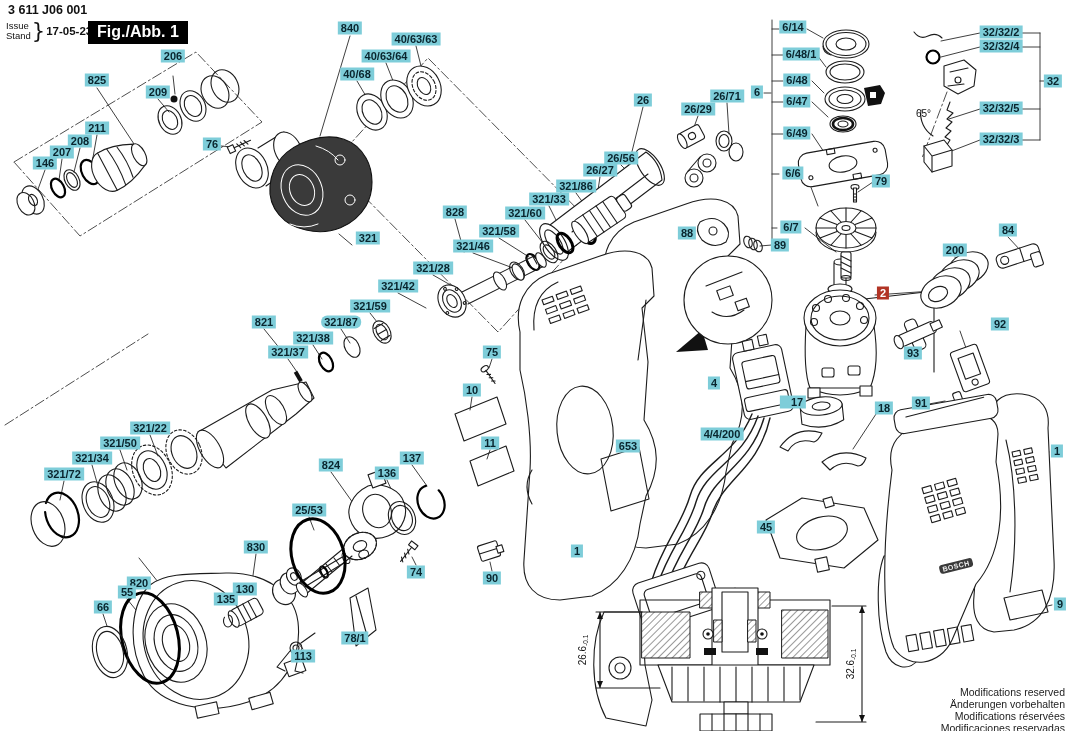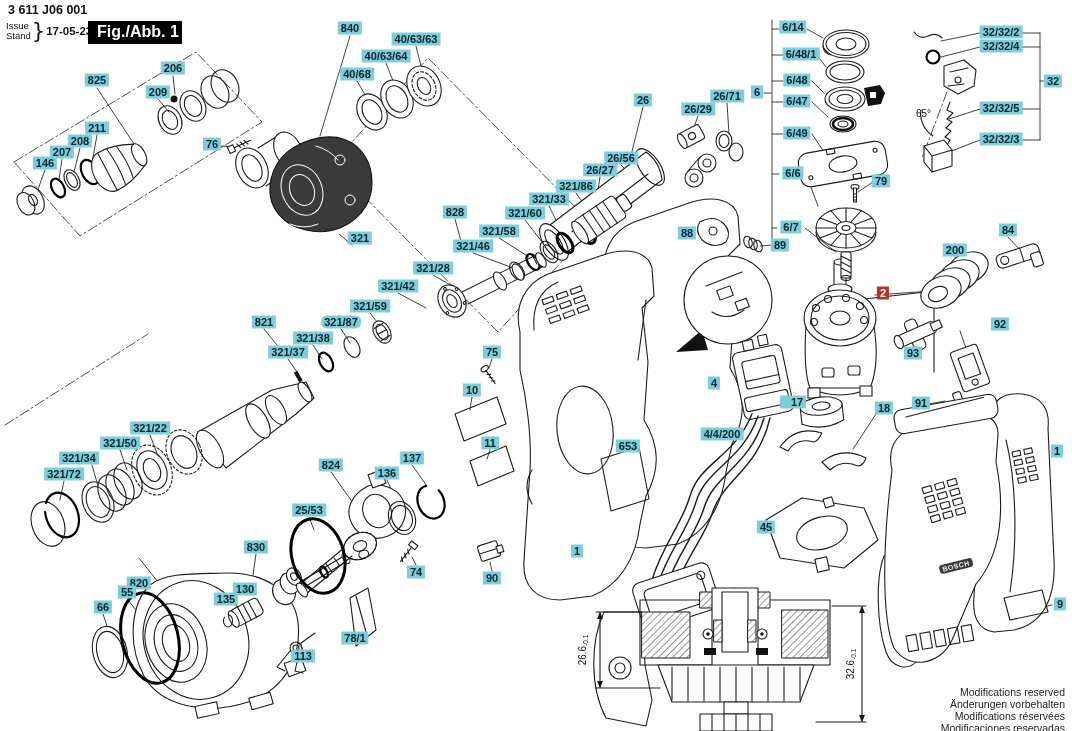--- a/index.html
+++ b/index.html
@@ -23,21 +23,21 @@
           background:var(--label_bg,#7ecdd9);color:var(--label_text,#09252e);
           font:bold 11px/13px "Liberation Sans",sans-serif;padding:0 3px;white-space:nowrap;}
   .plabel.hl{background:var(--highlight_bg,#b23425);color:var(--highlight_text,#fff);}
   .docnum{position:absolute;left:8px;top:3px;font:bold 12.5px "Liberation Sans",sans-serif;color:#111;}
   .issue{position:absolute;left:6px;top:21px;display:flex;align-items:center;color:#111;}
   .istk{display:flex;flex-direction:column;font:9.5px/10px "Liberation Sans",sans-serif;}
   .brace{font:normal 21px/20px "DejaVu Sans",sans-serif;margin:0 1px;}
   .idate{font:600 11.5px "Liberation Sans",sans-serif;}
   .figbadge{position:absolute;left:88px;top:21px;background:var(--figure_badge_bg,#000);
             color:var(--figure_badge_text,#fff);font:bold 16px/22px "Liberation Sans",sans-serif;
-            padding:0 3px 1px 9px;}
+            padding:0 9px 1px 9px;}
   .footer{position:absolute;right:7px;top:686px;text-align:right;
           font:10.5px/12px "Liberation Sans",sans-serif;color:#222;}
   .dim{position:absolute;transform:translate(-50%,-50%) rotate(-90deg);
        font:10px "Liberation Sans",sans-serif;color:#111;white-space:nowrap;}
   .dim .tol{font-size:6.5px;vertical-align:-2px;}
   .angle{position:absolute;left:916px;top:108px;font:10px "Liberation Sans",sans-serif;color:#111;}
   .brand{position:absolute;left:956px;top:566px;transform:translate(-50%,-50%) rotate(-14deg);
          background:#3a3a3a;color:#eee;font:bold 7px/9px "Liberation Sans",sans-serif;
          padding:0 3px;border-radius:3px;letter-spacing:.5px;}
 </style>
@@ -575,21 +575,21 @@
       <span>Issue</span>
       <span>Stand</span>
     </div>
     <span class="brace">}</span>
     <span class="idate">17-05-23</span>
   </div>
   <div class="figbadge">Fig./Abb. 1</div>
 
   <div id="labels">
         <div class="plabel" style="left: 97px; top: 80px;">825</div>
-        <div class="plabel" style="left: 173px; top: 68px;">206</div>
+        <div class="plabel" style="left: 173px; top: 56px;">206</div>
         <div class="plabel" style="left: 158px; top: 92px;">209</div>
         <div class="plabel" style="left: 97px; top: 128px;">211</div>
         <div class="plabel" style="left: 80px; top: 141px;">208</div>
         <div class="plabel" style="left: 62px; top: 152px;">207</div>
         <div class="plabel" style="left: 45px; top: 163px;">146</div>
         <div class="plabel" style="left: 212px; top: 144px;">76</div>
         <div class="plabel" style="left: 350px; top: 28px;">840</div>
         <div class="plabel" style="left: 416px; top: 39px;">40/63/63</div>
         <div class="plabel" style="left: 386px; top: 56px;">40/63/64</div>
         <div class="plabel" style="left: 357px; top: 74px; text-align: center;">40/68</div>
@@ -613,31 +613,31 @@
         <div class="plabel" style="left: 1001px; top: 46px;">32/32/4</div>
         <div class="plabel" style="left: 1001px; top: 108px;">32/32/5</div>
         <div class="plabel" style="left: 1001px; top: 139px;">32/32/3</div>
         <div class="plabel" style="left: 1053px; top: 81px;">32</div>
         <div class="plabel" style="left: 576px; top: 186px;">321/86</div>
         <div class="plabel" style="left: 549px; top: 199px;">321/33</div>
         <div class="plabel" style="left: 525px; top: 213px;">321/60</div>
         <div class="plabel" style="left: 499px; top: 231px;">321/58</div>
         <div class="plabel" style="left: 473px; top: 246px;">321/46</div>
         <div class="plabel" style="left: 455px; top: 212px;">828</div>
-        <div class="plabel" style="left: 360px; top: 238px;">321</div>
+        <div class="plabel" style="left: 368px; top: 238px;">321</div>
         <div class="plabel" style="left: 433px; top: 268px;">321/28</div>
         <div class="plabel" style="left: 398px; top: 286px;">321/42</div>
         <div class="plabel" style="left: 370px; top: 306px;">321/59</div>
         <div class="plabel" style="left: 341px; top: 322px; border-radius: 6px;">321/87</div>
         <div class="plabel" style="left: 313px; top: 338px;">321/38</div>
         <div class="plabel" style="left: 288px; top: 352px;">321/37</div>
         <div class="plabel" style="left: 264px; top: 322px;">821</div>
         <div class="plabel" style="left: 150px; top: 428px;">321/22</div>
         <div class="plabel" style="left: 120px; top: 443px;">321/50</div>
-        <div class="plabel" style="left: 79px; top: 458px;">321/34</div>
+        <div class="plabel" style="left: 92px; top: 458px;">321/34</div>
         <div class="plabel" style="left: 64px; top: 474px;">321/72</div>
         <div class="plabel" style="left: 139px; top: 551px; margin-top: 32px;">820</div>
         <div class="plabel" style="left: 127px; top: 592px;">55</div>
         <div class="plabel" style="left: 103px; top: 607px;">66</div>
         <div class="plabel" style="left: 256px; top: 547px;">830</div>
         <div class="plabel" style="left: 245px; top: 589px;">130</div>
         <div class="plabel" style="left: 226px; top: 599px;">135</div>
         <div class="plabel" style="left: 303px; top: 656px;">113</div>
         <div class="plabel" style="left: 355px; top: 638px;">78/1</div>
         <div class="plabel" style="left: 331px; top: 465px;">824</div>

